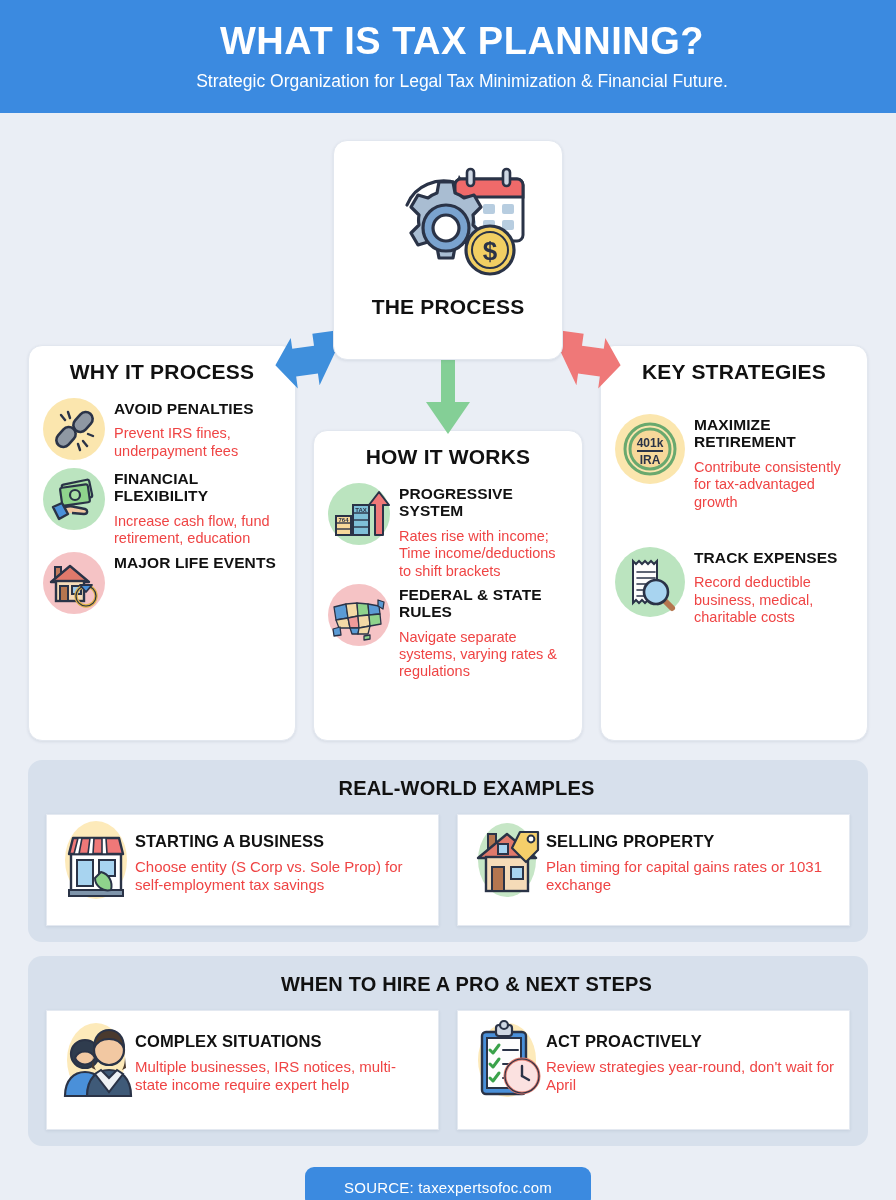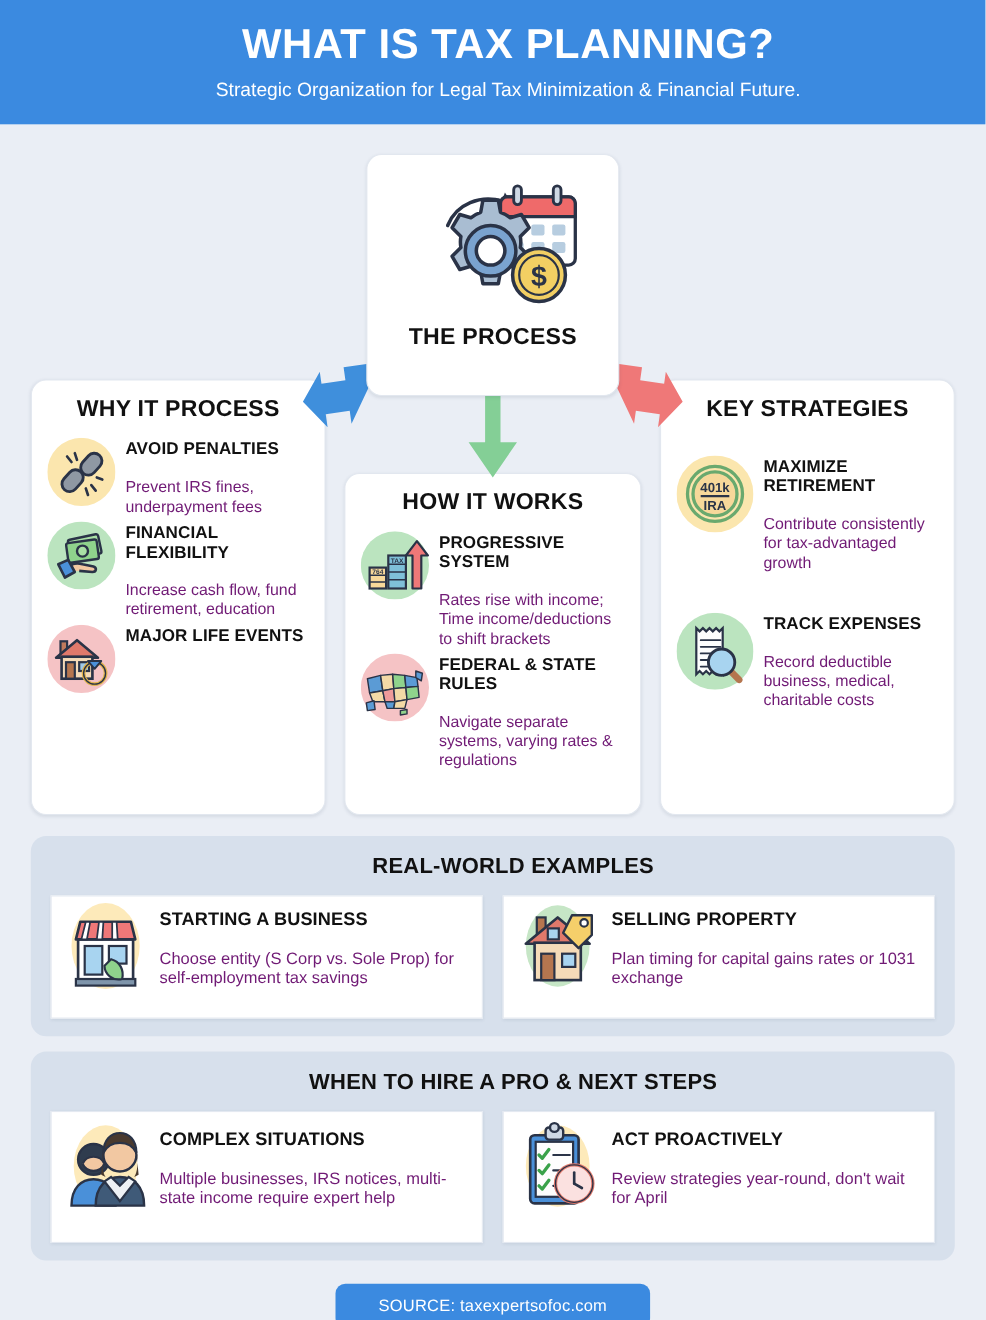--- a/index.html
+++ b/index.html
@@ -58,42 +58,42 @@
 
   .item-list { margin-top: 14px; display: flex; flex-direction: column; gap: 4px; }
   .item { display: flex; gap: 9px; align-items: flex-start; }
   .item-icon { flex: 0 0 auto; }
   .item-text { flex: 1 1 auto; padding-top: 2px; min-width: 0; }
   .item-head {
     font-size: 15.5px; font-weight: bold; color: #111;
     line-height: 1.12; letter-spacing: 0.1px;
   }
   .item-body {
-    font-size: 14.5px; color: #701a75; line-height: 1.2; margin-top: 18px;
+    font-size: 14.5px; color: #ef4444; line-height: 1.2; margin-top: 8px;
   }
 
   
   .band {
     position: absolute; background: #d7e0ec; border-radius: 14px;
   }
   #band-examples { left: 28px; top: 760px; width: 840px; height: 182px; }
   #band-hire     { left: 28px; top: 956px; width: 840px; height: 190px; }
   .band-title {
     text-align: center; font-size: 20px; font-weight: bold; color: #111;
     padding-top: 17px; letter-spacing: 0.2px; margin-left: 37px;
   }
   .band-cards {
     position: absolute; left: 18px; right: 18px; top: 54px; bottom: 16px;
     display: flex; gap: 18px;
   }
   .band-card {
     flex: 1 1 0; background: #fff; border-radius: 0;
     border: 1px solid #e4e9f1;
     box-shadow: 0 1px 3px rgba(40,60,90,0.10);
-    display: flex; gap: 10px; align-items: center;
+    display: flex; align-items: center;
     padding: 10px 12px 26px 10px; min-width: 0;
   }
   .band-card .item-head { font-size: 16.5px; }
   .band-card .item-body { font-size: 15px; }
 
   
   #source-chip {
     position: absolute; left: 305px; top: 1167px; width: 286px; height: 40px;
     background: #3b8ae0; color: #fff; border-radius: 9px;
     display: flex; align-items: center; justify-content: center;

